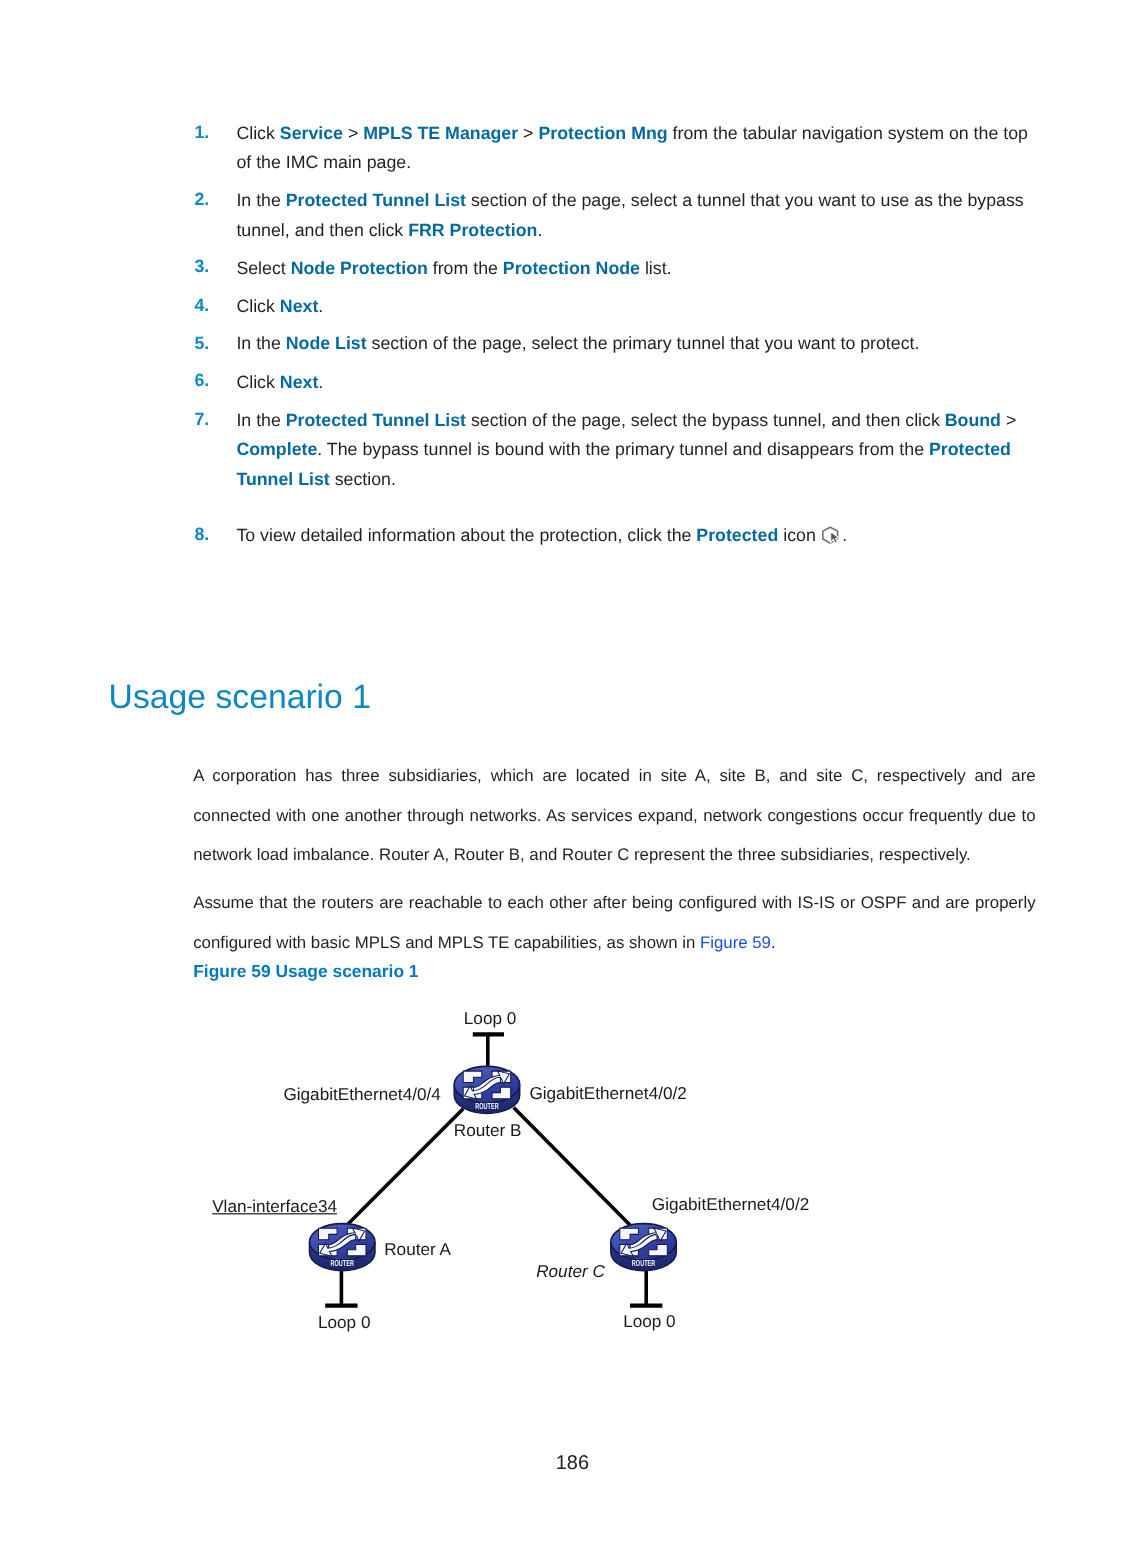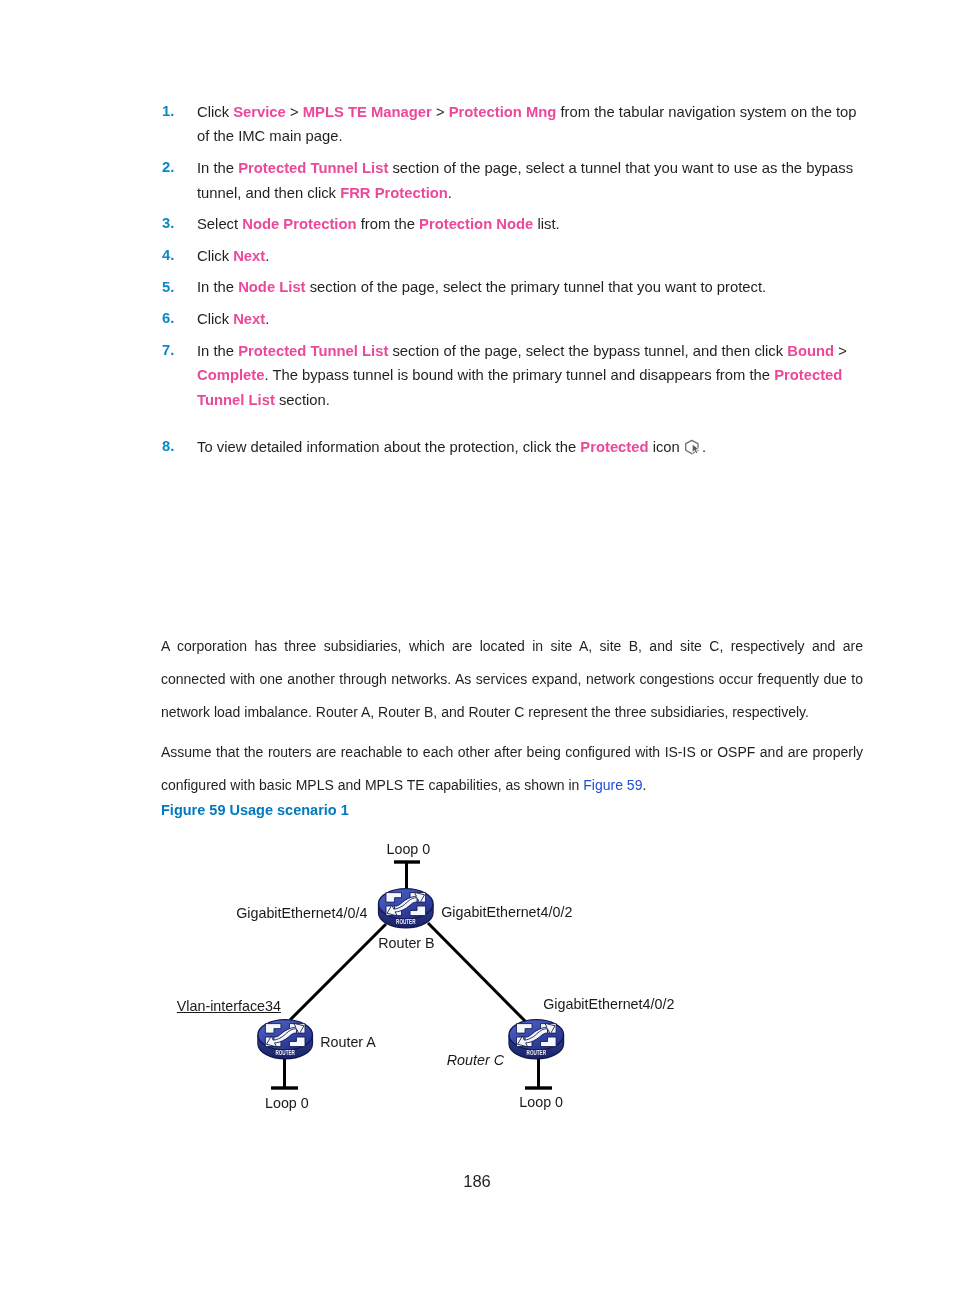--- a/index.html
+++ b/index.html
@@ -6,21 +6,21 @@
   body{width:954px;height:1296px;background:#ffffff;
        font-family:"Liberation Sans",sans-serif;color:#231f20;}
   .page{position:relative;width:954px;height:1296px;overflow:hidden;background:#fff;}
 
   
   .steps{position:absolute;left:161px;top:99.9px;width:702px;}
   .step{position:relative;padding-left:36px;width:666px;margin-bottom:7.0px;}
   .step.gap{margin-top:22.5px;}
   .step-num{position:absolute;left:1px;top:-0.8px;color:#0d88c7;font-weight:bold;font-size:14.8px;line-height:24.6px;}
   .step-body{display:block;font-size:14.8px;line-height:24.6px;color:#231f20;}
-  .step-body b{font-weight:bold;color:#ec4899;}
+  .step-body b{font-weight:bold;color:#0369a1;}
 
   
   .h1{position:absolute;left:90.5px;color:#0d87c4;font-size:35.2px;line-height:1;font-weight:normal;}
   .h2{position:absolute;left:90.5px;color:#0d87c4;font-size:28.1px;font-weight:normal;line-height:1;}
 
   
   .para{position:absolute;left:161px;width:702px;font-size:14px;line-height:33px;text-align:justify;color:#231f20;}
   .para .lnk{color:#1d4ed8;}
 
   .figcap{position:absolute;left:161px;color:#0079bf;font-weight:bold;font-size:14.5px;line-height:20px;}
@@ -71,20 +71,21 @@
       </div>
       <div class="step gap">
         <span class="step-num">8.</span>
         <span class="step-body">To view detailed information about the protection, click the <b>Protected</b> icon <span class="opicon"><svg viewBox="0 0 18 18" width="18" height="18" xmlns="http://www.w3.org/2000/svg">
               <path d="M7.8 1.4 L14.0 4.6 L14.0 11.2 L7.8 14.6 L1.7 11.2 L1.7 4.6 Z" fill="none" stroke="#6e6e6e" stroke-width="1.3" stroke-linejoin="round"></path>
               <path d="M8.2 5.0 L8.2 14.2 L10.4 11.4 L11.9 14.6 L13.8 13.7 L12.3 10.7 L15.4 10.4 Z" fill="#585858" stroke="#ffffff" stroke-width="0.9" stroke-linejoin="round"></path>
             </svg></span>.</span>
       </div>
     </div>
 
+  <div class="h2" id="h2" style="top:566.5px">Usage scenario 1</div>
 
   <div class="para" id="p1" style="top:629.8px">A corporation has three subsidiaries, which are located in site A, site B, and site C, respectively and are connected with one another through networks. As services expand, network congestions occur frequently due to network load imbalance. Router A, Router B, and Router C represent the three subsidiaries, respectively.</div>
   <div class="para" id="p2" style="top:735.6px">Assume that the routers are reachable to each other after being configured with IS-IS or OSPF and are properly configured with basic MPLS and MPLS TE capabilities, as shown in <span class="lnk">Figure 59</span>.</div>
 
   <div class="figcap" style="top:800px">Figure 59 Usage scenario 1</div>
 
   <div class="figure" id="figure">
       <svg class="fig-svg" viewBox="0 0 954 290" xmlns="http://www.w3.org/2000/svg">
         <line x1="386" y1="94" x2="290" y2="190" stroke="#000" stroke-width="3"></line>
         <line x1="428" y1="93" x2="527" y2="193" stroke="#000" stroke-width="3"></line>
@@ -178,14 +179,14 @@
       <div class="fig-label" style="left: 441.2px; top: 75.2px;">GigabitEthernet4/0/2</div>
       <div class="fig-label" style="left: 378.2px; top: 106px;">Router B</div>
       <div class="fig-label" style="left: 176.8px; top: 169px; text-decoration: underline;">Vlan-interface34</div>
       <div class="fig-label" style="left: 543.2px; top: 167.3px;">GigabitEthernet4/0/2</div>
       <div class="fig-label" style="left: 320.2px; top: 204.5px; text-align: right;">Router A</div>
       <div class="fig-label" style="left: 446.8px; top: 223px; font-style: italic;">Router C</div>
       <div class="fig-label" style="left: 265px; top: 265.8px;">Loop 0</div>
       <div class="fig-label" style="left: 519.3px; top: 265.2px;">Loop 0</div>
     </div>
 
-  <div class="pageno" style="top:1174px">186</div>
+  <div class="pageno" style="top:1211px">186</div>
 </div>
 
 </body></html>

